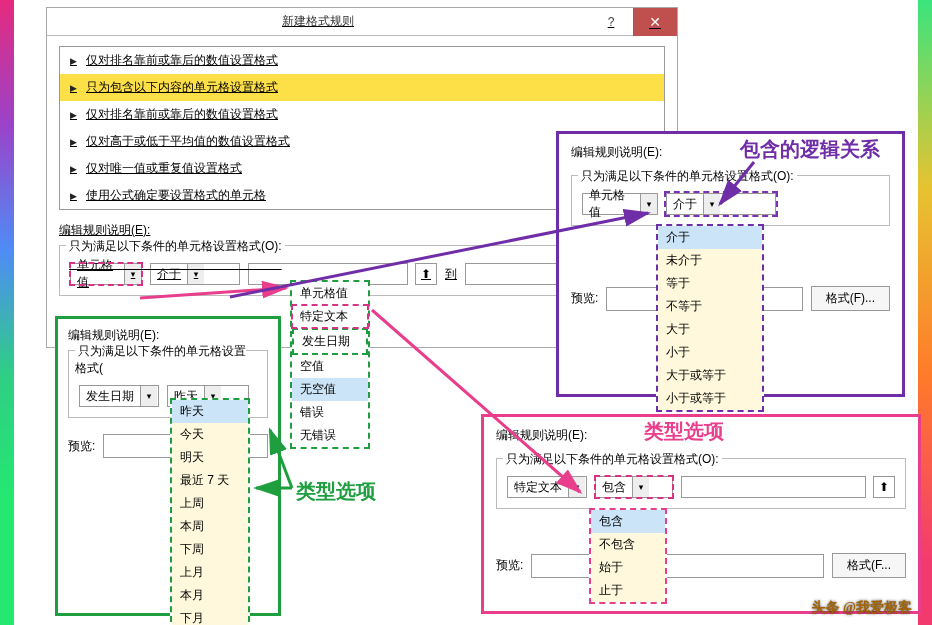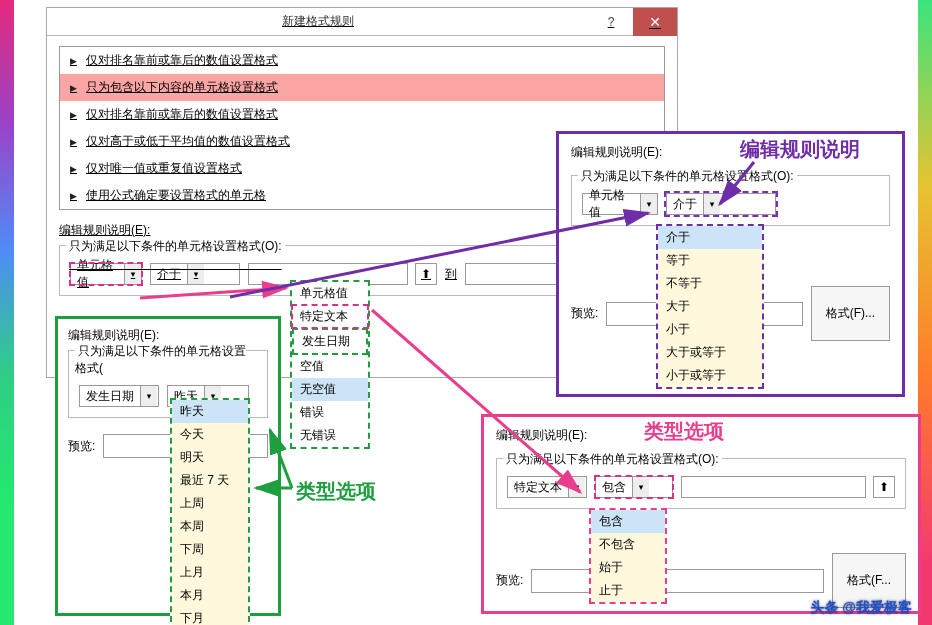--- a/index.html
+++ b/index.html
@@ -8,48 +8,48 @@
 .grad-r { position:absolute; right:0; top:0; width:14px; height:625px; background: linear-gradient(to bottom, #3ae47e 0%, #e7c330 30%, #ff7b2a 60%, #f33a6f 90%); }
 .dlg { position:absolute; left:46px; top:7px; width:632px; background:#fff; border:1px solid #a9a9a9;text-decoration:underline; }
 .tbar { height:28px; background:#fff; border-bottom:1px solid #bbb; display:flex; align-items:center; }
 .ttitle { flex:1; text-align:center; color:#333; }
 .tbtn { width:44px; height:28px; display:flex; align-items:center; justify-content:center; color:#444; }
 .tbtn.cl { background:#c0504d; color:#fff; font-size:14px; }
 .body { padding:10px 12px 14px; }
 .lbl { margin:4px 0 6px; }
 .listbox { border:1px solid #999; }
 .li { padding:5px 10px; display:flex; gap:6px; align-items:center; }
-.li.sel { background:#fca5a5; }
+.li.sel { background:#fde047; }
 .tri::before { content:"▶"; font-size:9px; color:#222; display:inline-block; width:10px; }
 .grp { border:1px solid #bbb; padding:10px; margin-top:6px; background:#fff; }
 .grp-title { position:relative; top:-18px; left:-4px; background:#fff; display:inline; padding:0 3px; }
 .grp-inner { margin-top:-10px; }
 .row { display:flex; gap:8px; align-items:center; }
 .cb-box { display:flex; align-items:center; height:22px; border:1px solid #999; background:#fff; }
 .cb-box span { padding:0 6px; }
 .cb-box .ar { border-left:1px solid #999; width:17px; height:100%; display:flex; align-items:center; justify-content:center; background:#eee; font-size:9px; }
 .inp { flex:1; height:22px; border:1px solid #999; }
 .pick { width:22px; height:22px; border:1px solid #999; display:flex; align-items:center; justify-content:center; margin-left:-1px; }
 .btnrow { display:flex; gap:10px; justify-content:flex-end; margin-top:12px; }
-.btn { padding:18px 14px; border:1px solid #999; background:#f6f6f6; }
+.btn { padding:3px 14px; border:1px solid #999; background:#f6f6f6; }
 .dash-r { outline:2px dashed #d63384; outline-offset:-1px; }
 .dash-g { border:2px dashed #1e9e3e !important; }
 .dash-p { outline:2px dashed #7b2fb7; }
 .float { position:absolute; background:#fff; border:1px solid #999; }
 .opt { padding:3px 8px; background:#fff8dc; }
 .opt.hi { background:#cce4f7; }
 .panel { position:absolute; background:#fff; border:1px solid #c1c1c1; }
 .ann { position:absolute; font-size:20px; font-weight:bold; }
 .ann-green { color:#1e9e3e; }
 .ann-pink { color:#e83e8c; }
 .ann-purple { color:#6f2da8; }
 svg.ov { position:absolute; left:0; top:0; pointer-events:none; }
 .prev-row { display:flex; align-items:center; gap:8px; margin-top:16px; }
 .prev-box { flex:1; height:24px; border:1px solid #999; }
-.wm { position:absolute; right:20px; bottom:8px; color:#1d4ed8; font-size:14px; font-weight:bold; text-shadow:0 0 3px rgba(0,0,0,.7); }
+.wm { position:absolute; right:20px; bottom:8px; color:#a16207; font-size:14px; font-weight:bold; text-shadow:0 0 3px rgba(0,0,0,.7);font-family:Liberation Serif, serif; }
 </style>
 </head>
 <body>
 
 <div class="grad-l"></div>
 <div class="grad-r"></div>
 
 <div class="dlg">
   <div class="tbar">
     <div class="ttitle">新建格式规则</div>
@@ -168,20 +168,21 @@
     </div>
     <div class="prev-row" style="margin-top:60px">
       <span>预览:</span>
       <div class="prev-box"></div>
       <div class="btn">格式(F)...</div>
     </div>
   </div>
 </div>
 <div class="float" style="left:656px; top:224px; width:108px; border:2px dashed #6f2da8">
   <div class="opt hi">介于</div>
+  <div class="opt">未介于</div>
   <div class="opt">等于</div>
   <div class="opt">不等于</div>
   <div class="opt">大于</div>
   <div class="opt">小于</div>
   <div class="opt">大于或等于</div>
   <div class="opt">小于或等于</div>
 </div>
 
 <div class="panel" style="left:481px; top:414px; width:440px; height:200px; border:3px solid #e83e8c;">
   <div style="padding:10px 12px">
@@ -210,21 +211,21 @@
 </div>
 <div class="float" style="left:589px; top:508px; width:78px; border:2px dashed #e83e8c">
   <div class="opt hi">包含</div>
   <div class="opt">不包含</div>
   <div class="opt">始于</div>
   <div class="opt">止于</div>
 </div>
 
 <div class="ann ann-green" style="left:296px; top:478px">类型选项</div>
 <div class="ann ann-pink" style="left:644px; top:418px">类型选项</div>
-<div class="ann ann-purple" style="left:740px; top:136px">编辑规则说明</div>
+<div class="ann ann-purple" style="left:740px; top:136px">包含的逻辑关系</div>
 
 <svg class="ov" width="932" height="625">
   <defs>
     <marker id="ap" markerWidth="10" markerHeight="10" refX="8" refY="3" orient="auto">
         <path d="M0,0 L0,6 L9,3 z" fill="#e83e8c"></path>
       </marker>
     <marker id="ag" markerWidth="10" markerHeight="10" refX="8" refY="3" orient="auto">
         <path d="M0,0 L0,6 L9,3 z" fill="#1e9e3e"></path>
       </marker>
     <marker id="av" markerWidth="10" markerHeight="10" refX="8" refY="3" orient="auto">

